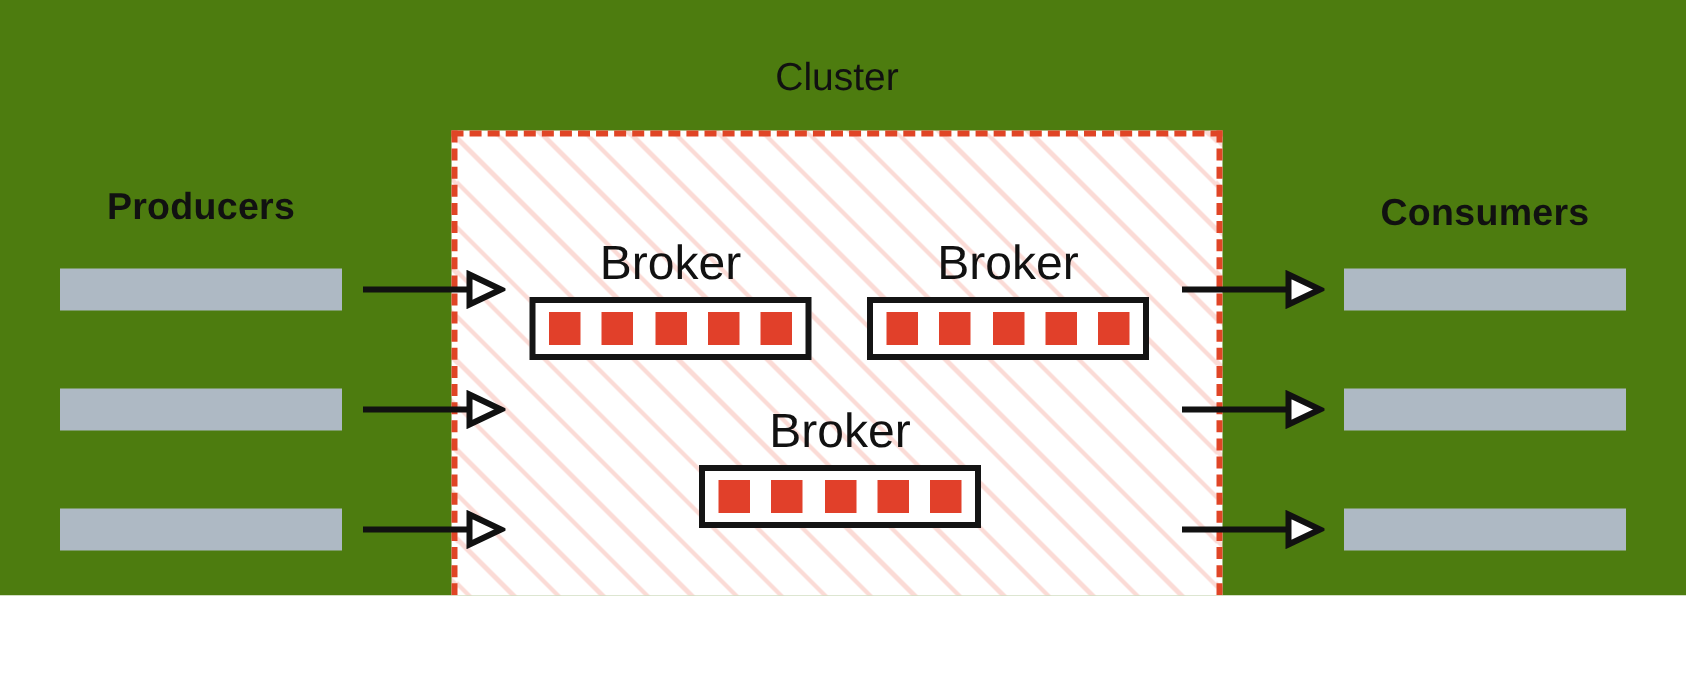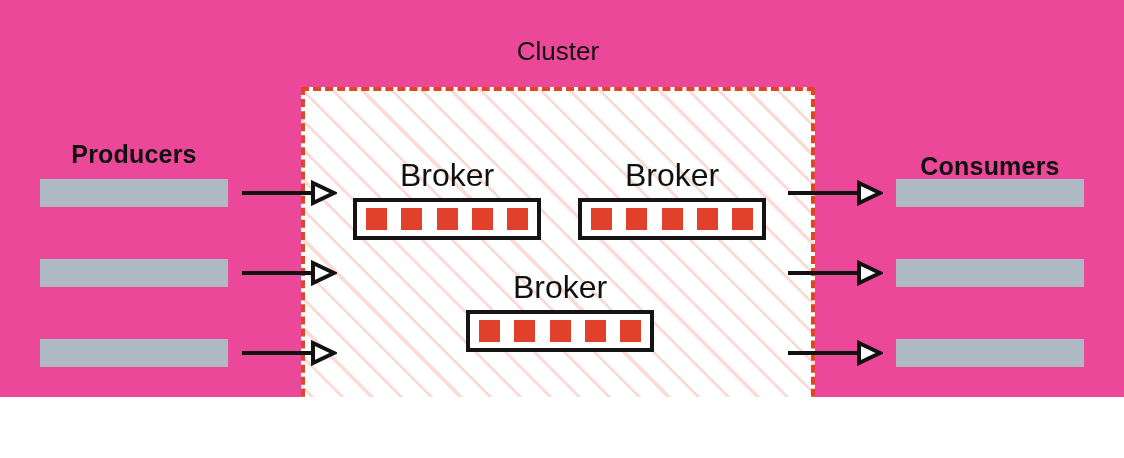--- a/index.html
+++ b/index.html
@@ -9,36 +9,36 @@
   }
   body {
     font-family: "Liberation Sans", sans-serif;
     -webkit-font-smoothing: antialiased;
   }
 
   #diagram {
     position: relative;
     width: 1124px;
     height: 397px;
-    background: #ec4899;
+    background: #4d7c0f;
     overflow: hidden;
   }
 
   
   .col-title {
     position: absolute;
     font-size: 25px;
     font-weight: 700;
     color: #111111;
     letter-spacing: 0.2px;
     white-space: nowrap;
     text-align: center;
   }
-  #producers-title { left: 34px;  top: 140px; width: 200px; }
-  #consumers-title { left: 890px; top: 128px; width: 200px; margin-top: 24px; }
+  #producers-title { left: 34px;  top: 124px; width: 200px; }
+  #consumers-title { left: 890px; top: 128px; width: 200px; }
 
   #cluster-title {
     position: absolute;
     left: 363px;
     top: 36px;
     width: 390px;
     text-align: center;
     font-size: 26px;
     font-weight: 400;
     color: #111111;

